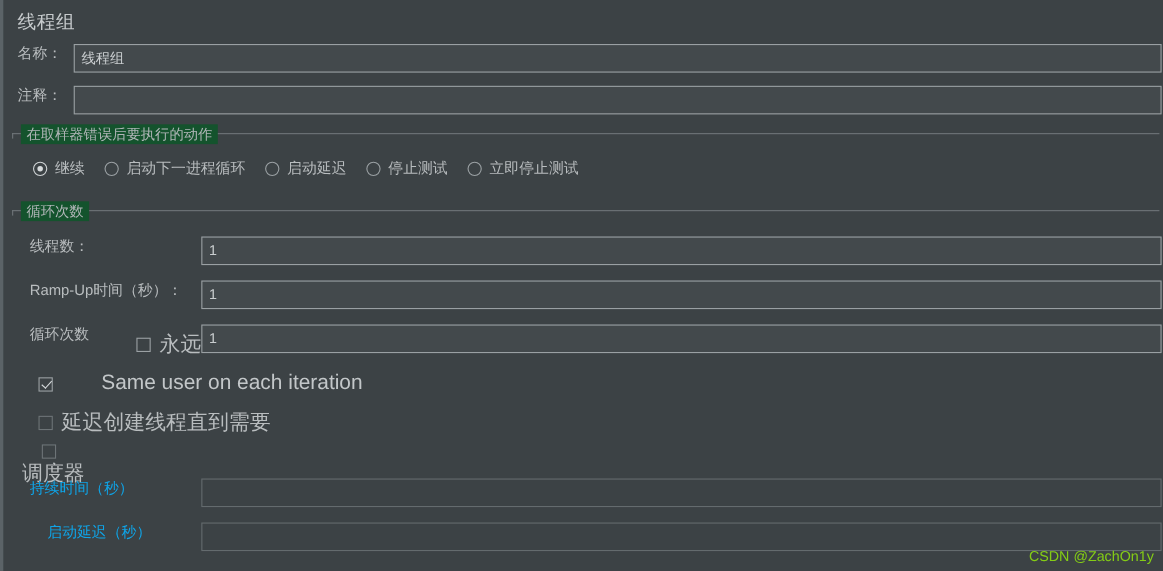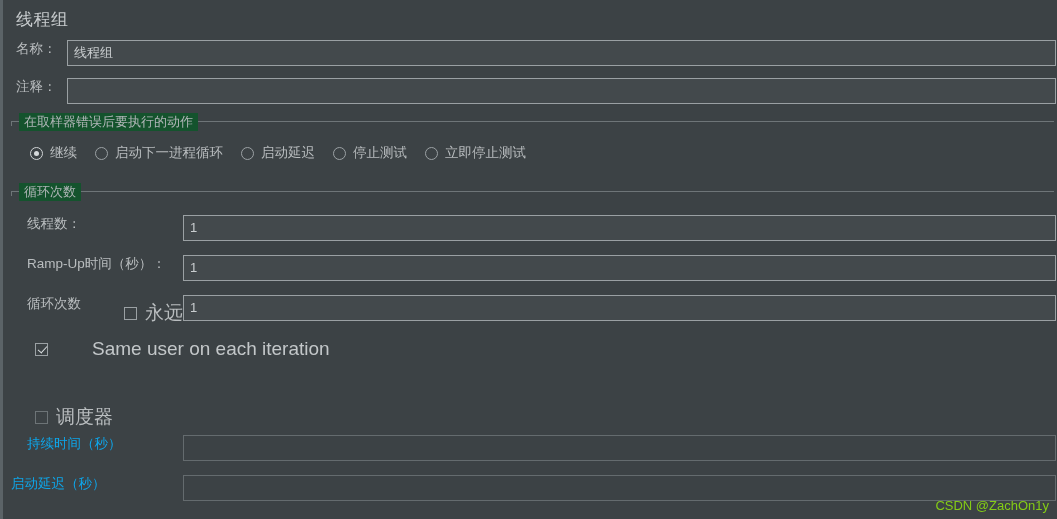--- a/index.html
+++ b/index.html
@@ -242,31 +242,35 @@
     <span class="checkbox"></span>
     <span class="check-label zh">永远</span>
   </div>
   <div class="field" style="position:absolute; left:180px; top:295px; width:873px;">1</div>
 
   <div class="check-row" style="left:32px; top:338px;gap:36px;">
     <span class="checkbox checked"></span>
     <span class="check-label">Same user on each iteration</span>
   </div>
 
-
-  <div class="check-row" style="left:32px; top:404px;">
+  <div class="check-row" style="left:32px; top:371px;">
+    <span class="checkbox dim"></span>
+    <span class="check-label zh">延迟创建线程直到需要</span>
+  </div>
+
+  <div class="check-row" style="left:17px; top:404px;flex-direction:column;">
     <span class="checkbox dim"></span>
     <span class="check-label zh">调度器</span>
   </div>
 
   <div class="row" style="left:24px; top:435px; height:26px;">
     <span class="lbl dim">持续时间（秒）</span>
   </div>
   <div class="field disabled" style="position:absolute; left:180px; top:435px; width:873px;"></div>
 
-  <div class="row" style="left:8px; top:475px; height:26px;">
+  <div class="row" style="left:40px; top:475px; height:26px;">
     <span class="lbl dim">启动延迟（秒）</span>
   </div>
   <div class="field disabled" style="position:absolute; left:180px; top:475px; width:873px;"></div>
 
   <div class="watermark">CSDN @ZachOn1y</div>
 
 </div>
 
 </body></html>

